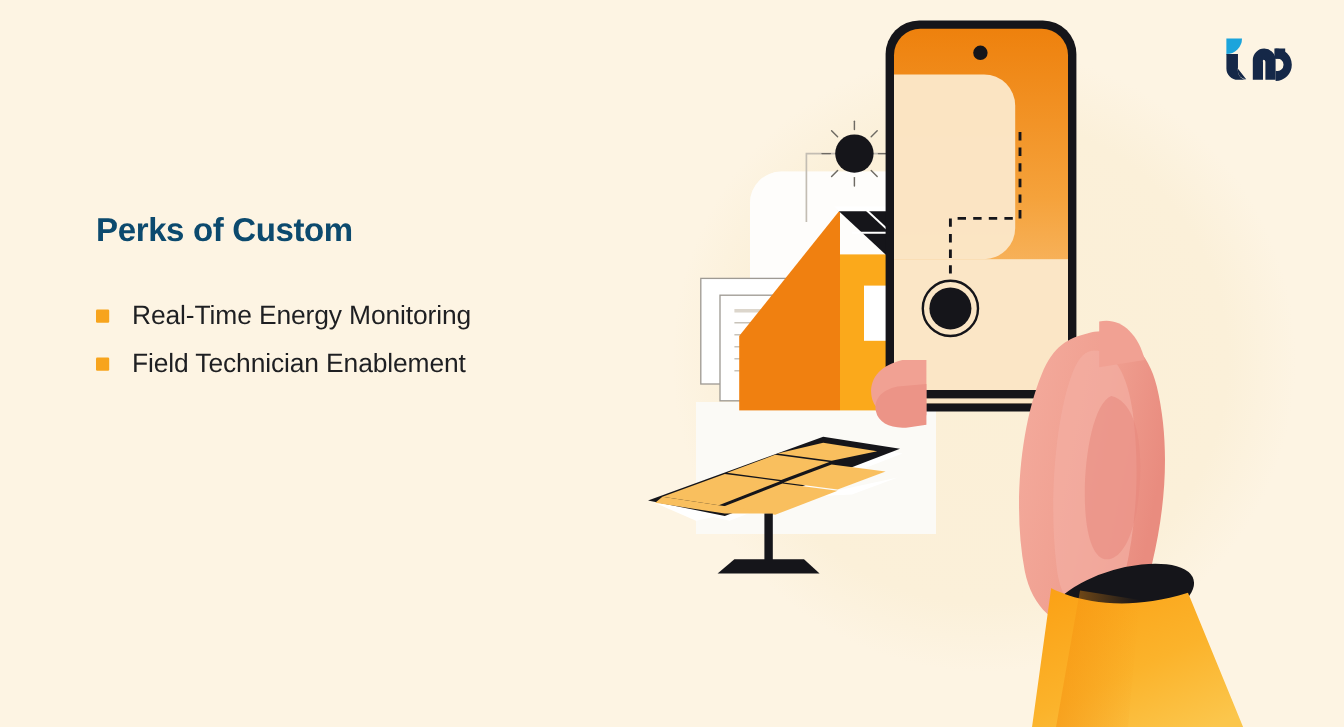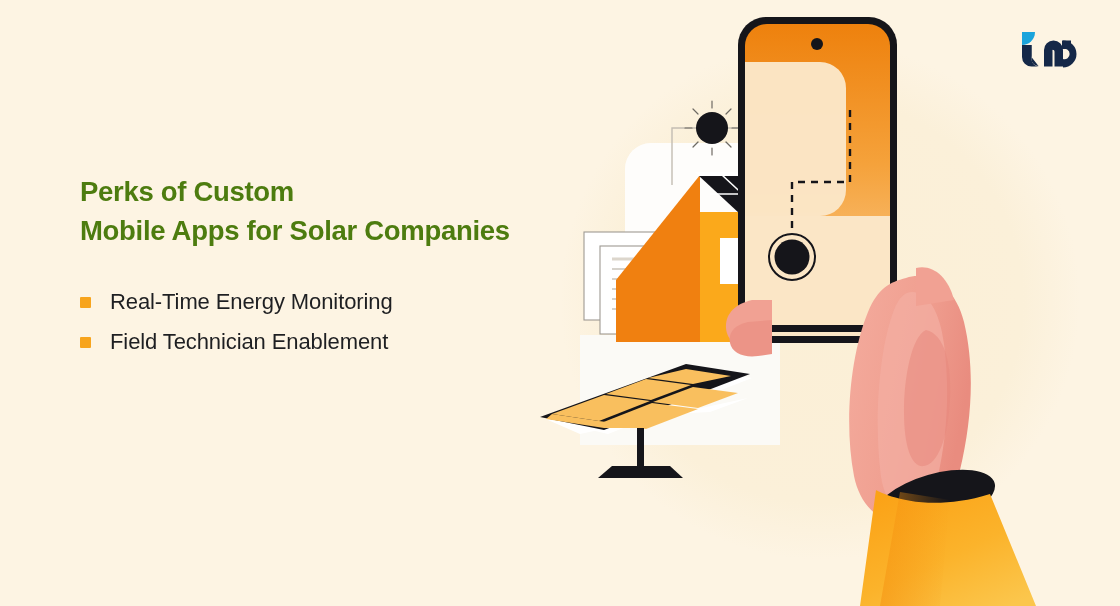--- a/index.html
+++ b/index.html
@@ -11,21 +11,21 @@
     position:relative;
   }
   #stage { position:relative; width:1120px; height:606px; background:#FDF4E3; overflow:hidden; }
 
   
   .logo { position:absolute; top:26px; right:26px; width:76px; height:48px; }
 
   
   .copy { position:absolute; left:80px; top:172px; width:520px; }
   .headline {
-    font-size:27.5px; font-weight:bold; color:#4d7c0f;
+    font-size:27.5px; font-weight:bold; color:#0c4a6e;
     line-height:1.42; letter-spacing:-0.3px;
   }
   .headline .l2 { display:block; }
 
   .bullets { margin-top:32px; list-style:none; }
   .bullets li {
     display:flex; align-items:center;
     height:40px; margin-bottom:0px;
   }
   .bullet-mark {
@@ -56,21 +56,20 @@
       <path d="M26 40.5 L26 24 A9.5 9.5 0 0 1 35.5 14.5 A9.5 9.5 0 0 1 45 24 L45 40.5 L36.5 40.5 L36.5 25.5 A1.8 1.8 0 0 0 34.8 23.7 A1.8 1.8 0 0 0 34.5 25.5 L34.5 40.5 Z" fill="#152848"></path>
 
       <path d="M45 14.5 A13.5 13.5 0 1 1 45 41.5 L45 33 A5.2 5.2 0 1 0 45 23 Z" fill="#152848"></path>
       <path d="M44 14.5 L53 14.5 L53 23 L44 23 Z" fill="#152848"></path>
     </svg>
   </div>
 
   <div class="copy">
     <h1 class="headline">
       <span>Perks of Custom</span>
-      <span class="l2">Mobile Apps for Solar Companies</span>
     </h1>
     <ul class="bullets">
       <li>
         <span class="bullet-mark"></span>
         <span class="bullet-label">Real-Time Energy Monitoring</span>
       </li>
       <li>
         <span class="bullet-mark"></span>
         <span class="bullet-label">Field Technician Enablement</span>
       </li>

